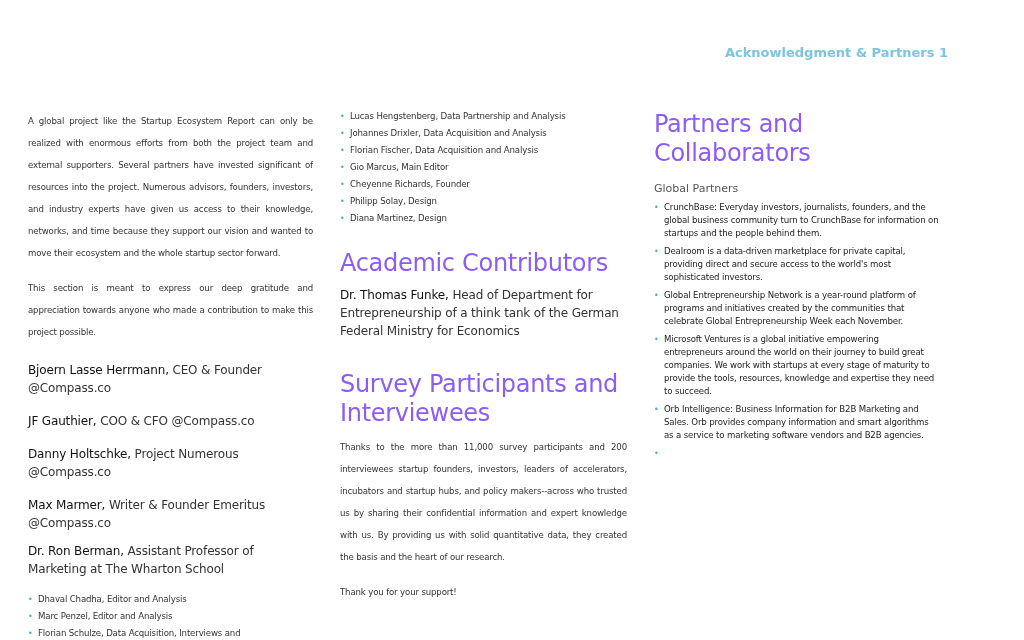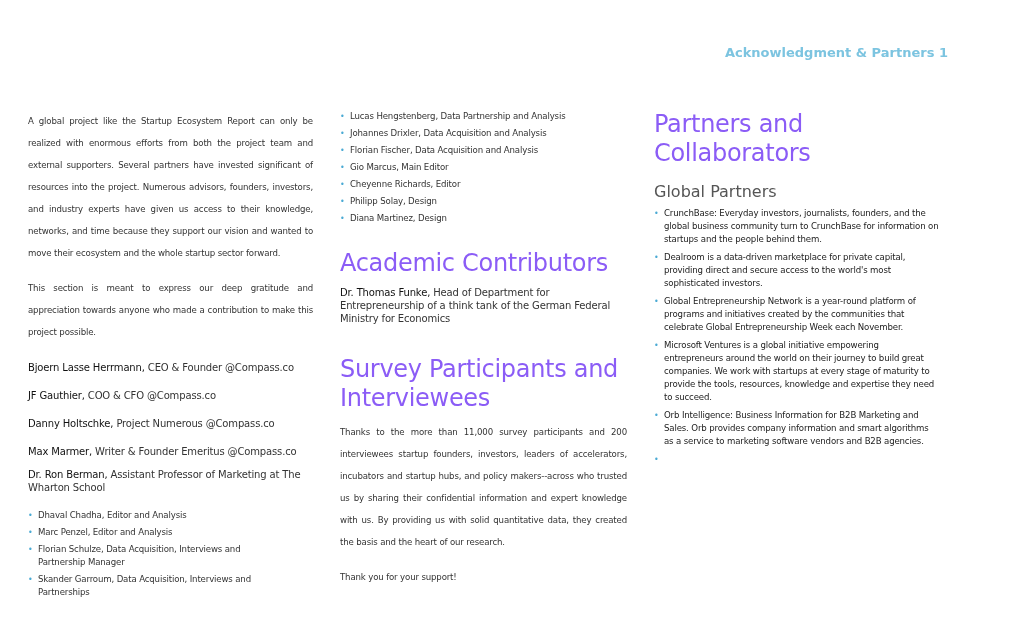--- a/index.html
+++ b/index.html
@@ -5,27 +5,27 @@
     html, body { margin:0; padding:0; }
     body { width:1024px; height:640px; background:#ffffff; position:relative; overflow:hidden;
       font-family:"DejaVu Sans", sans-serif; color:#222; }
     .header { position:absolute; top:45px; right:76px; font-size:13px; color:#7cc4e0; font-weight:700; }
     .col { position:absolute; top:110px; }
     .col1 { left:28px; width:285px; }
     .col2 { left:340px; width:287px; }
     .col3 { left:654px; width:285px; }
     p.body { font-size:8.6px; line-height:22px; margin:0 0 13px 0; text-align:justify; color:#333; letter-spacing:-0.15px; }
     h2 { font-weight:normal; color:#8b5cf6; font-size:24px; line-height:29px; margin:0 0 8px 0; letter-spacing:-0.3px; }
-    .author { font-size:10px; line-height:13px; margin:0 0 15px 0; color:#333; letter-spacing:-0.15px; }
+    .author { font-size:12px; line-height:18px; margin:0 0 15px 0; color:#333; letter-spacing:-0.15px; }
     .author b { font-weight:normal; color:#111; }
     ul { list-style:none; margin:0; padding:0; }
     ul li { position:relative; padding-left:10px; font-size:8.6px; line-height:13px; margin-bottom:4px; color:#333; letter-spacing:-0.15px; }
     ul li .bullet { position:absolute; left:0; top:0; color:#4aaad4; font-size:8px; }
     ul.partners li { margin-bottom:5px; color:#222; }
-    h3 { font-weight:normal; font-size:16px; color:#555; margin:0 0 6px 0; }
+    h3 { font-weight:normal; font-size:11px; color:#555; margin:0 0 6px 0; }
   </style>
 </head>
 <body>
 
 <div class="header">Acknowledgment &amp; Partners 1</div>
 
 <div class="col col1">
   <p class="body">A global project like the Startup Ecosystem Report can only be realized with enormous efforts from both the project team and external supporters. Several partners have invested significant of resources into the project. Numerous advisors, founders, investors, and industry experts have given us access to their knowledge, networks, and time because they support our vision and wanted to move their ecosystem and the whole startup sector forward.</p>
   <p class="body" style="margin-bottom:18px;">This section is meant to express our deep gratitude and appreciation towards anyone who made a contribution to make this project possible.</p>
 
@@ -42,21 +42,21 @@
     <li><span class="bullet">•</span><span>Skander Garroum, Data Acquisition, Interviews and Partnerships</span></li>
   </ul>
 </div>
 
 <div class="col col2">
   <ul style="margin-bottom:24px;">
     <li><span class="bullet">•</span><span>Lucas Hengstenberg, Data Partnership and Analysis</span></li>
     <li><span class="bullet">•</span><span>Johannes Drixler, Data Acquisition and Analysis</span></li>
     <li><span class="bullet">•</span><span>Florian Fischer, Data Acquisition and Analysis</span></li>
     <li><span class="bullet">•</span><span>Gio Marcus, Main Editor</span></li>
-    <li><span class="bullet">•</span><span>Cheyenne Richards, Editor</span></li>
+    <li><span class="bullet">•</span><span>Cheyenne Richards, Founder</span></li>
     <li><span class="bullet">•</span><span>Philipp Solay, Design</span></li>
     <li><span class="bullet">•</span><span>Diana Martinez, Design</span></li>
   </ul>
 
   <h2>Academic Contributors</h2>
   <div class="author" style="margin-bottom:30px;"><b>Dr. Thomas Funke,</b><span> Head of Department for Entrepreneurship of a think tank of the German Federal Ministry for Economics</span></div>
 
   <h2>Survey Participants and Interviewees</h2>
   <p class="body">Thanks to the more than 11,000 survey participants and 200 interviewees  startup founders, investors, leaders of accelerators, incubators and startup hubs, and policy makers--across who trusted us by sharing their confidential information and expert knowledge with us. By providing us with solid quantitative data, they created the basis and the heart of our research.</p>
   <p class="body">Thank you for your support!</p>

